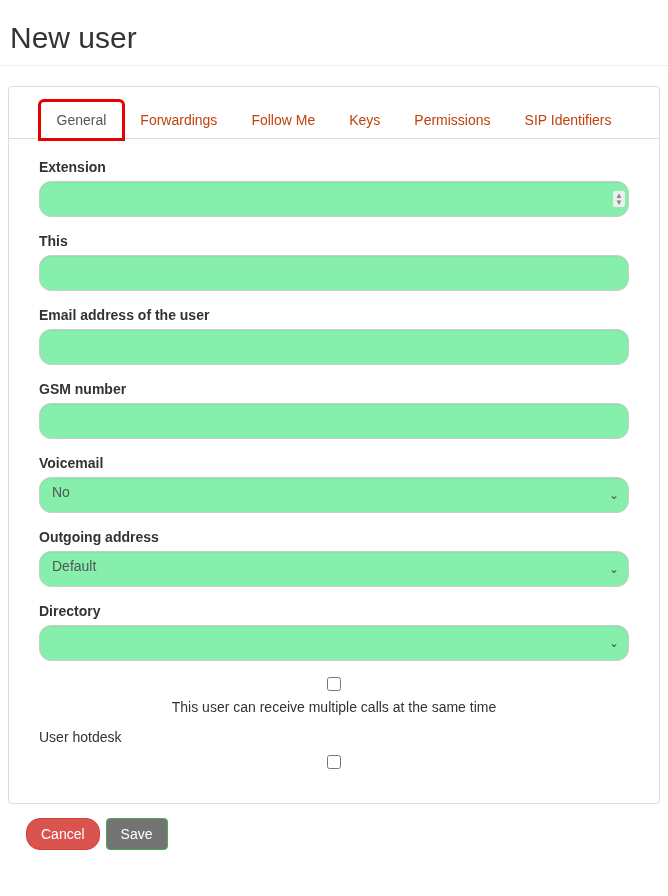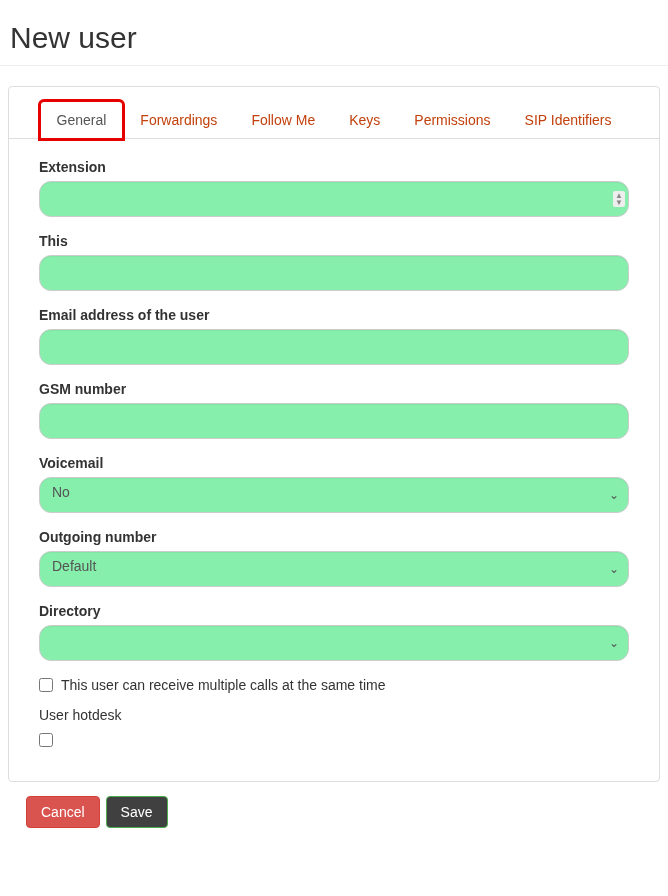--- a/index.html
+++ b/index.html
@@ -113,20 +113,21 @@
       background: #eee;
       border-radius: 2px;
       padding: 1px 2px;
     }
     .checkbox-row {
       display: flex;
       align-items: center;
       gap: 8px;
       margin-bottom: 14px;
       margin-top: 4px;
+      flex-direction: column;
     }
     .checkbox-row input[type="checkbox"] {
       width: 14px;
       height: 14px;
     }
     .checkbox-row label {
       font-size: 14px;
       color: #333;
       font-weight: 400;
     }
@@ -146,23 +147,24 @@
       padding: 7px 14px;
       font-size: 14px;
       border-radius: 4px;
       border: 1px solid transparent;
       color: #fff;
       cursor: pointer;
     }
     .btn-danger {
       background: #d9534f;
       border-color: #d43f3a;
+      border-radius: 14px;
     }
     .btn-success {
-      background: #404040;
+      background: #737373;
       border-color: #4cae4c;
     }
   </style>
 </head>
 <body>
 
 <div class="page-header">
   <h1 class="page-title">New user</h1>
 </div>
 
@@ -221,21 +223,21 @@
       <label class="form-label">Voicemail</label>
       <div class="select-wrap">
         <div class="form-control select">
           <span>No</span>
         </div>
         <span class="chevron">⌄</span>
       </div>
     </div>
 
     <div class="form-group">
-      <label class="form-label">Outgoing number</label>
+      <label class="form-label">Outgoing address</label>
       <div class="select-wrap">
         <div class="form-control select">
           <span>Default</span>
         </div>
         <span class="chevron">⌄</span>
       </div>
     </div>
 
     <div class="form-group">
       <label class="form-label">Directory</label>

